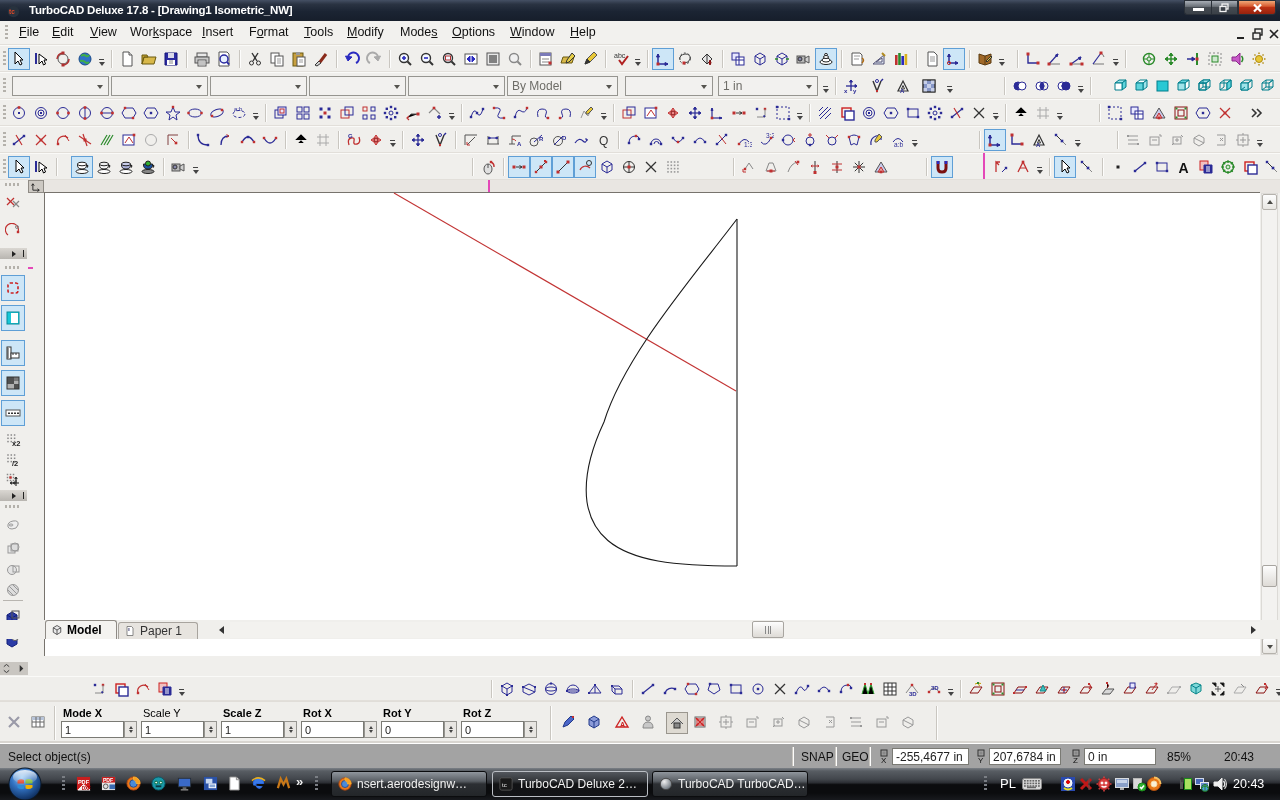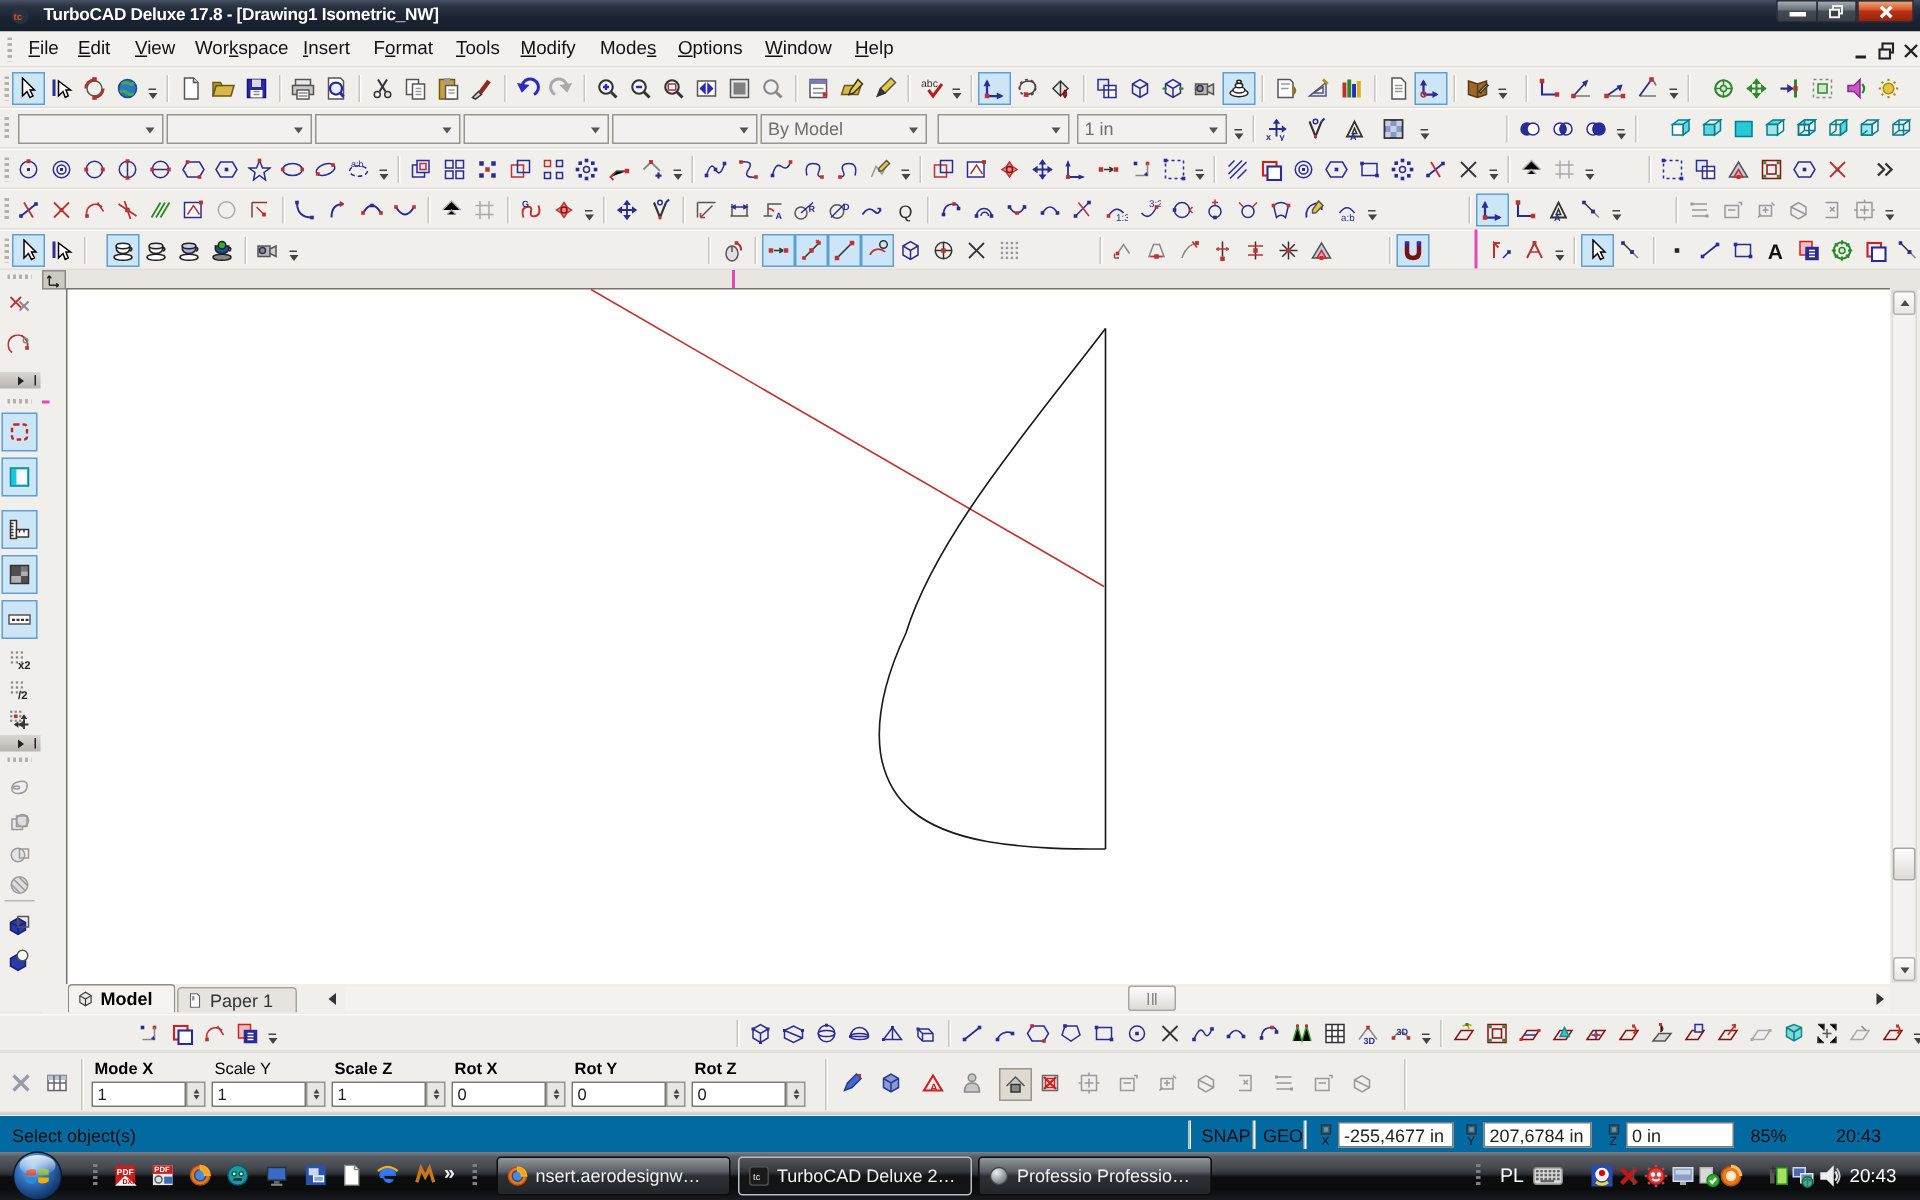--- a/index.html
+++ b/index.html
@@ -1799,21 +1799,21 @@
     </span>
   </div>
 <div class="abs" style="left:0;top:662px;width:28px;height:13px;background:#c9c6c1;display:flex;align-items:center;justify-content:space-between;padding:0 2px">
 <svg width="9" height="9" viewBox="0 0 10 10">
       <path d="M2 3 L5 0.5 L8 3 M2 7 L5 9.5 L8 7" stroke="#333" fill="none"></path>
     </svg>
 <svg width="9" height="9" viewBox="0 0 10 10">
       <path d="M3 1 L7 5 L3 9 Z" fill="#333"></path>
     </svg>
   </div>
-<div class="abs" style="left:0;top:656px;width:1280px;height:19px;background:#f0efec">
+<div class="abs" style="left:0;top:620px;width:1280px;height:19px;background:#f0efec">
 <div class="abs" style="left:45px;top:0px;width:72px;height:19px;background:#f4f3f0;border:1px solid #8f8b85;border-bottom:none;border-radius:3px 3px 0 0;display:flex;align-items:center;padding-left:5px;gap:4px">
       <svg width="12" height="12" viewBox="0 0 16 16">
         <path d="M3 5 L8 2 L13 5 L13 11 L8 14 L3 11 Z" stroke="#333" fill="#e8e8e8" stroke-width="1"></path>
         <path d="M3 5 L8 8 L13 5" stroke="#333" fill="none" stroke-width="1"></path>
         <line x1="8" y1="8" x2="8" y2="14" stroke="#333" stroke-width="1"></line>
       </svg>
       <b style="font-size:12px">Model</b>
     </div>
 <div class="abs" style="left:118px;top:2px;width:80px;height:17px;background:#e7e4df;border:1px solid #a8a49e;border-bottom:none;border-radius:3px 3px 0 0;display:flex;align-items:center;padding-left:5px;gap:4px">
       <svg width="12" height="12" viewBox="0 0 16 16">
@@ -2221,21 +2221,21 @@
         <rect x="3" y="5" width="9" height="8" stroke="#999" fill="none" stroke-width="1"></rect>
         <path d="M12 3 l2 0 l0 2" stroke="#999" fill="none" stroke-width="1"></path>
         <path d="M5 8 L10 8" stroke="#999" fill="none" stroke-width="1"></path>
       </svg></span>
     <span class="abs" style="left:900px;top:12px"><svg width="16" height="16" viewBox="0 0 16 16">
         <path d="M3 6 L8 3 L13 6 L13 11 L8 14 L3 11 Z" stroke="#999" fill="none" stroke-width="1"></path>
         <path d="M3 6 L13 11" stroke="#999" fill="none" stroke-width="1"></path>
       </svg></span>
     <span class="vsep" style="left:936px;top:4px;height:34px"></span>
   </div>
-<div class="abs" style="left:0;top:743px;width:1280px;height:25px;background:#0369a1;border-top:1px solid #fff;box-shadow:0 -2px 0 #d8d5d0">
+<div class="abs" style="left:0;top:743px;width:1280px;height:25px;background:#a3a3a3;border-top:1px solid #fff;box-shadow:0 -2px 0 #d8d5d0">
     <span class="tx" style="left:8px;top:6px">Select object(s)</span>
     <span class="vsep" style="left:792px;top:3px;height:19px"></span>
     <span class="tx" style="left:801px;top:6px">SNAP</span>
     <span class="vsep" style="left:835px;top:3px;height:19px"></span>
     <span class="tx" style="left:842px;top:6px">GEO</span>
     <span class="vsep" style="left:869px;top:3px;height:19px"></span>
     <span class="abs" style="left:880px;top:5px"><svg width="11" height="15" viewBox="0 0 11 15">
         <rect x="1" y="1" width="6" height="6" fill="none" stroke="#333"></rect>
         <rect x="2.5" y="2.5" width="3" height="3" fill="#888"></rect>
         <text x="1" y="14" font-size="8" fill="#111" font-family="Liberation Sans">X</text>
@@ -2346,21 +2346,21 @@
     <span class="abs" style="left:652px;top:3px;width:156px;height:26px;background:linear-gradient(180deg,#90969d 0,#595e64 38%,#2c2f33 50%,#232629 100%);border:1px solid #0b0c0e;border-radius:3px;display:flex;align-items:center;padding-left:6px;gap:5px;overflow:hidden">
       <svg width="14" height="14" viewBox="0 0 16 16">
         <defs>
           <radialGradient id="sg" cx="35%" cy="30%" r="70%">
             <stop offset="0%" stop-color="#f0f0f0"></stop>
             <stop offset="100%" stop-color="#707880"></stop>
           </radialGradient>
         </defs>
         <circle cx="8" cy="8" r="6.5" fill="url(#sg)" stroke="#444"></circle>
       </svg>
-      <span style="font-size:12px;color:#f2f2f2;white-space:nowrap">Professio Professio…</span>
+      <span style="font-size:12px;color:#f2f2f2;white-space:nowrap">TurboCAD TurboCAD…</span>
     </span>
     <span class="abs" style="left:984px;top:8px;width:3px;height:16px;background:repeating-linear-gradient(180deg,#7a7e84 0 2px,transparent 2px 4px)"></span>
     <span class="abs" style="left:1000px;top:8px;color:#fff;font-size:13px">PL</span>
     <span class="abs" style="left:1022px;top:9px"><svg width="20" height="14" viewBox="0 0 20 14">
         <rect x="0.5" y="1.5" width="19" height="11" rx="2" fill="#d8d8d8" stroke="#888"></rect>
         <g fill="#666">
           <rect x="2.0" y="3.0" width="1.8" height="1.6"></rect>
           <rect x="4.8" y="3.0" width="1.8" height="1.6"></rect>
           <rect x="7.6" y="3.0" width="1.8" height="1.6"></rect>
           <rect x="10.399999999999999" y="3.0" width="1.8" height="1.6"></rect>

